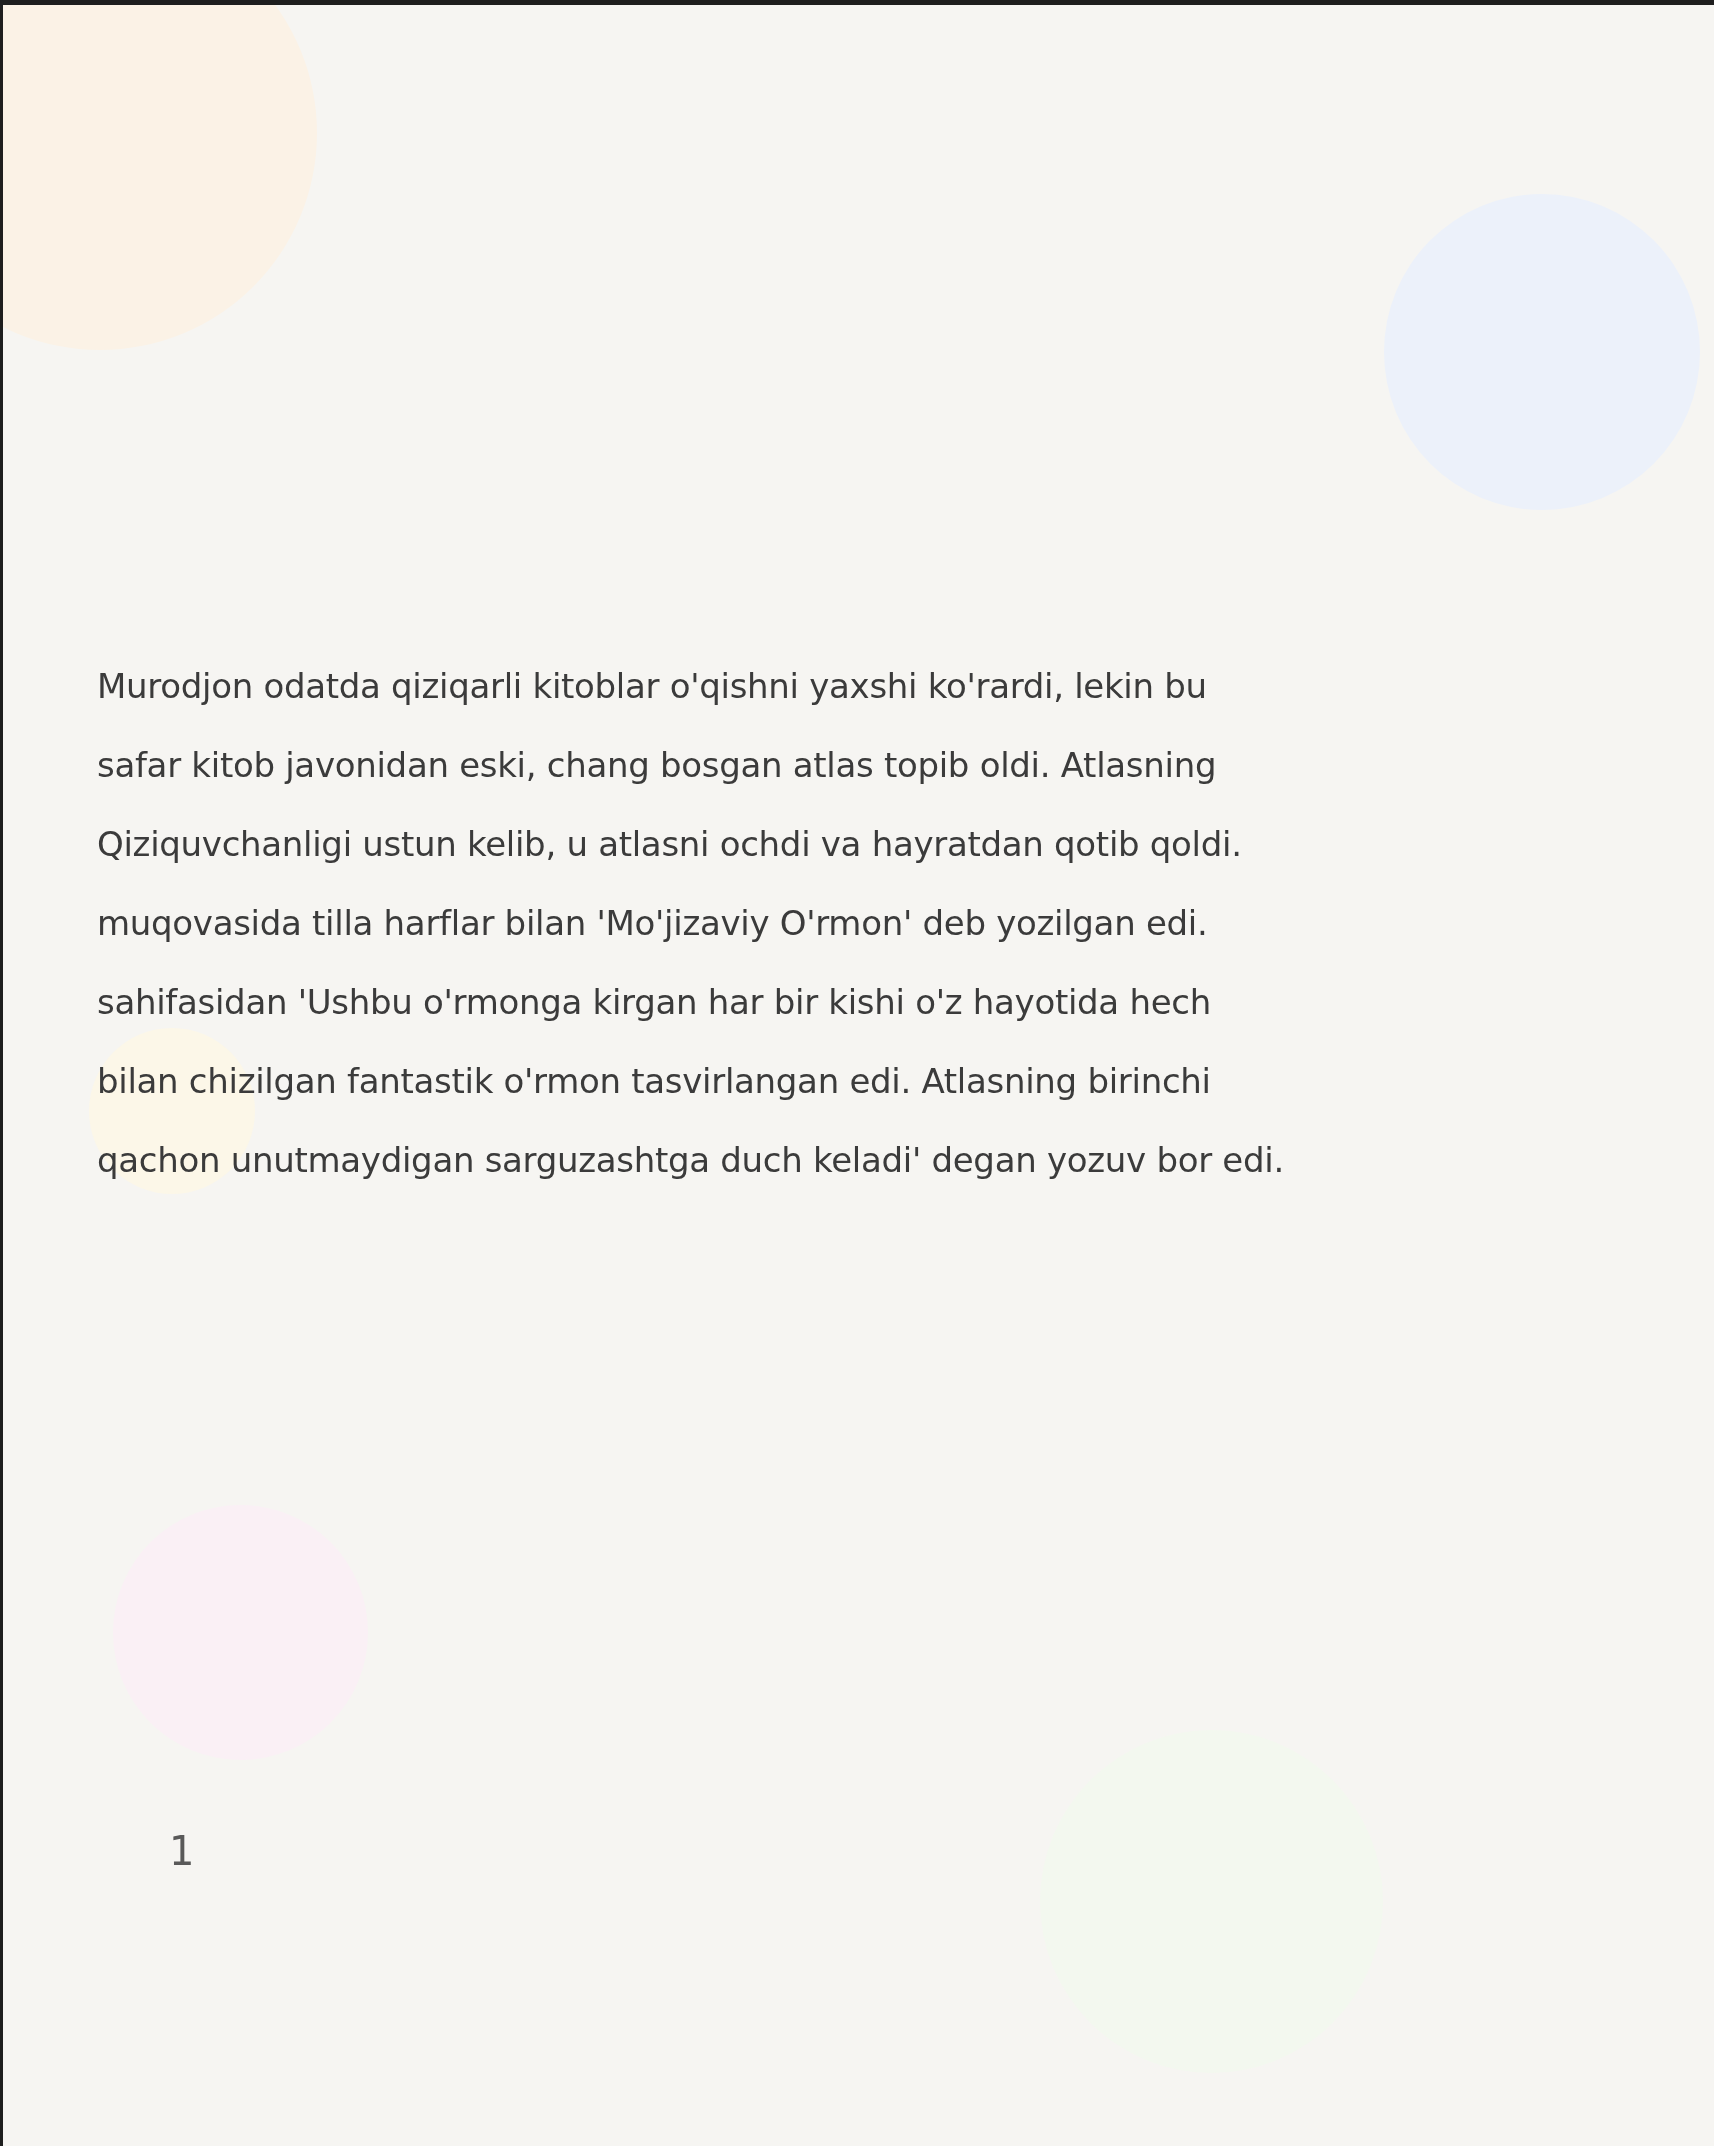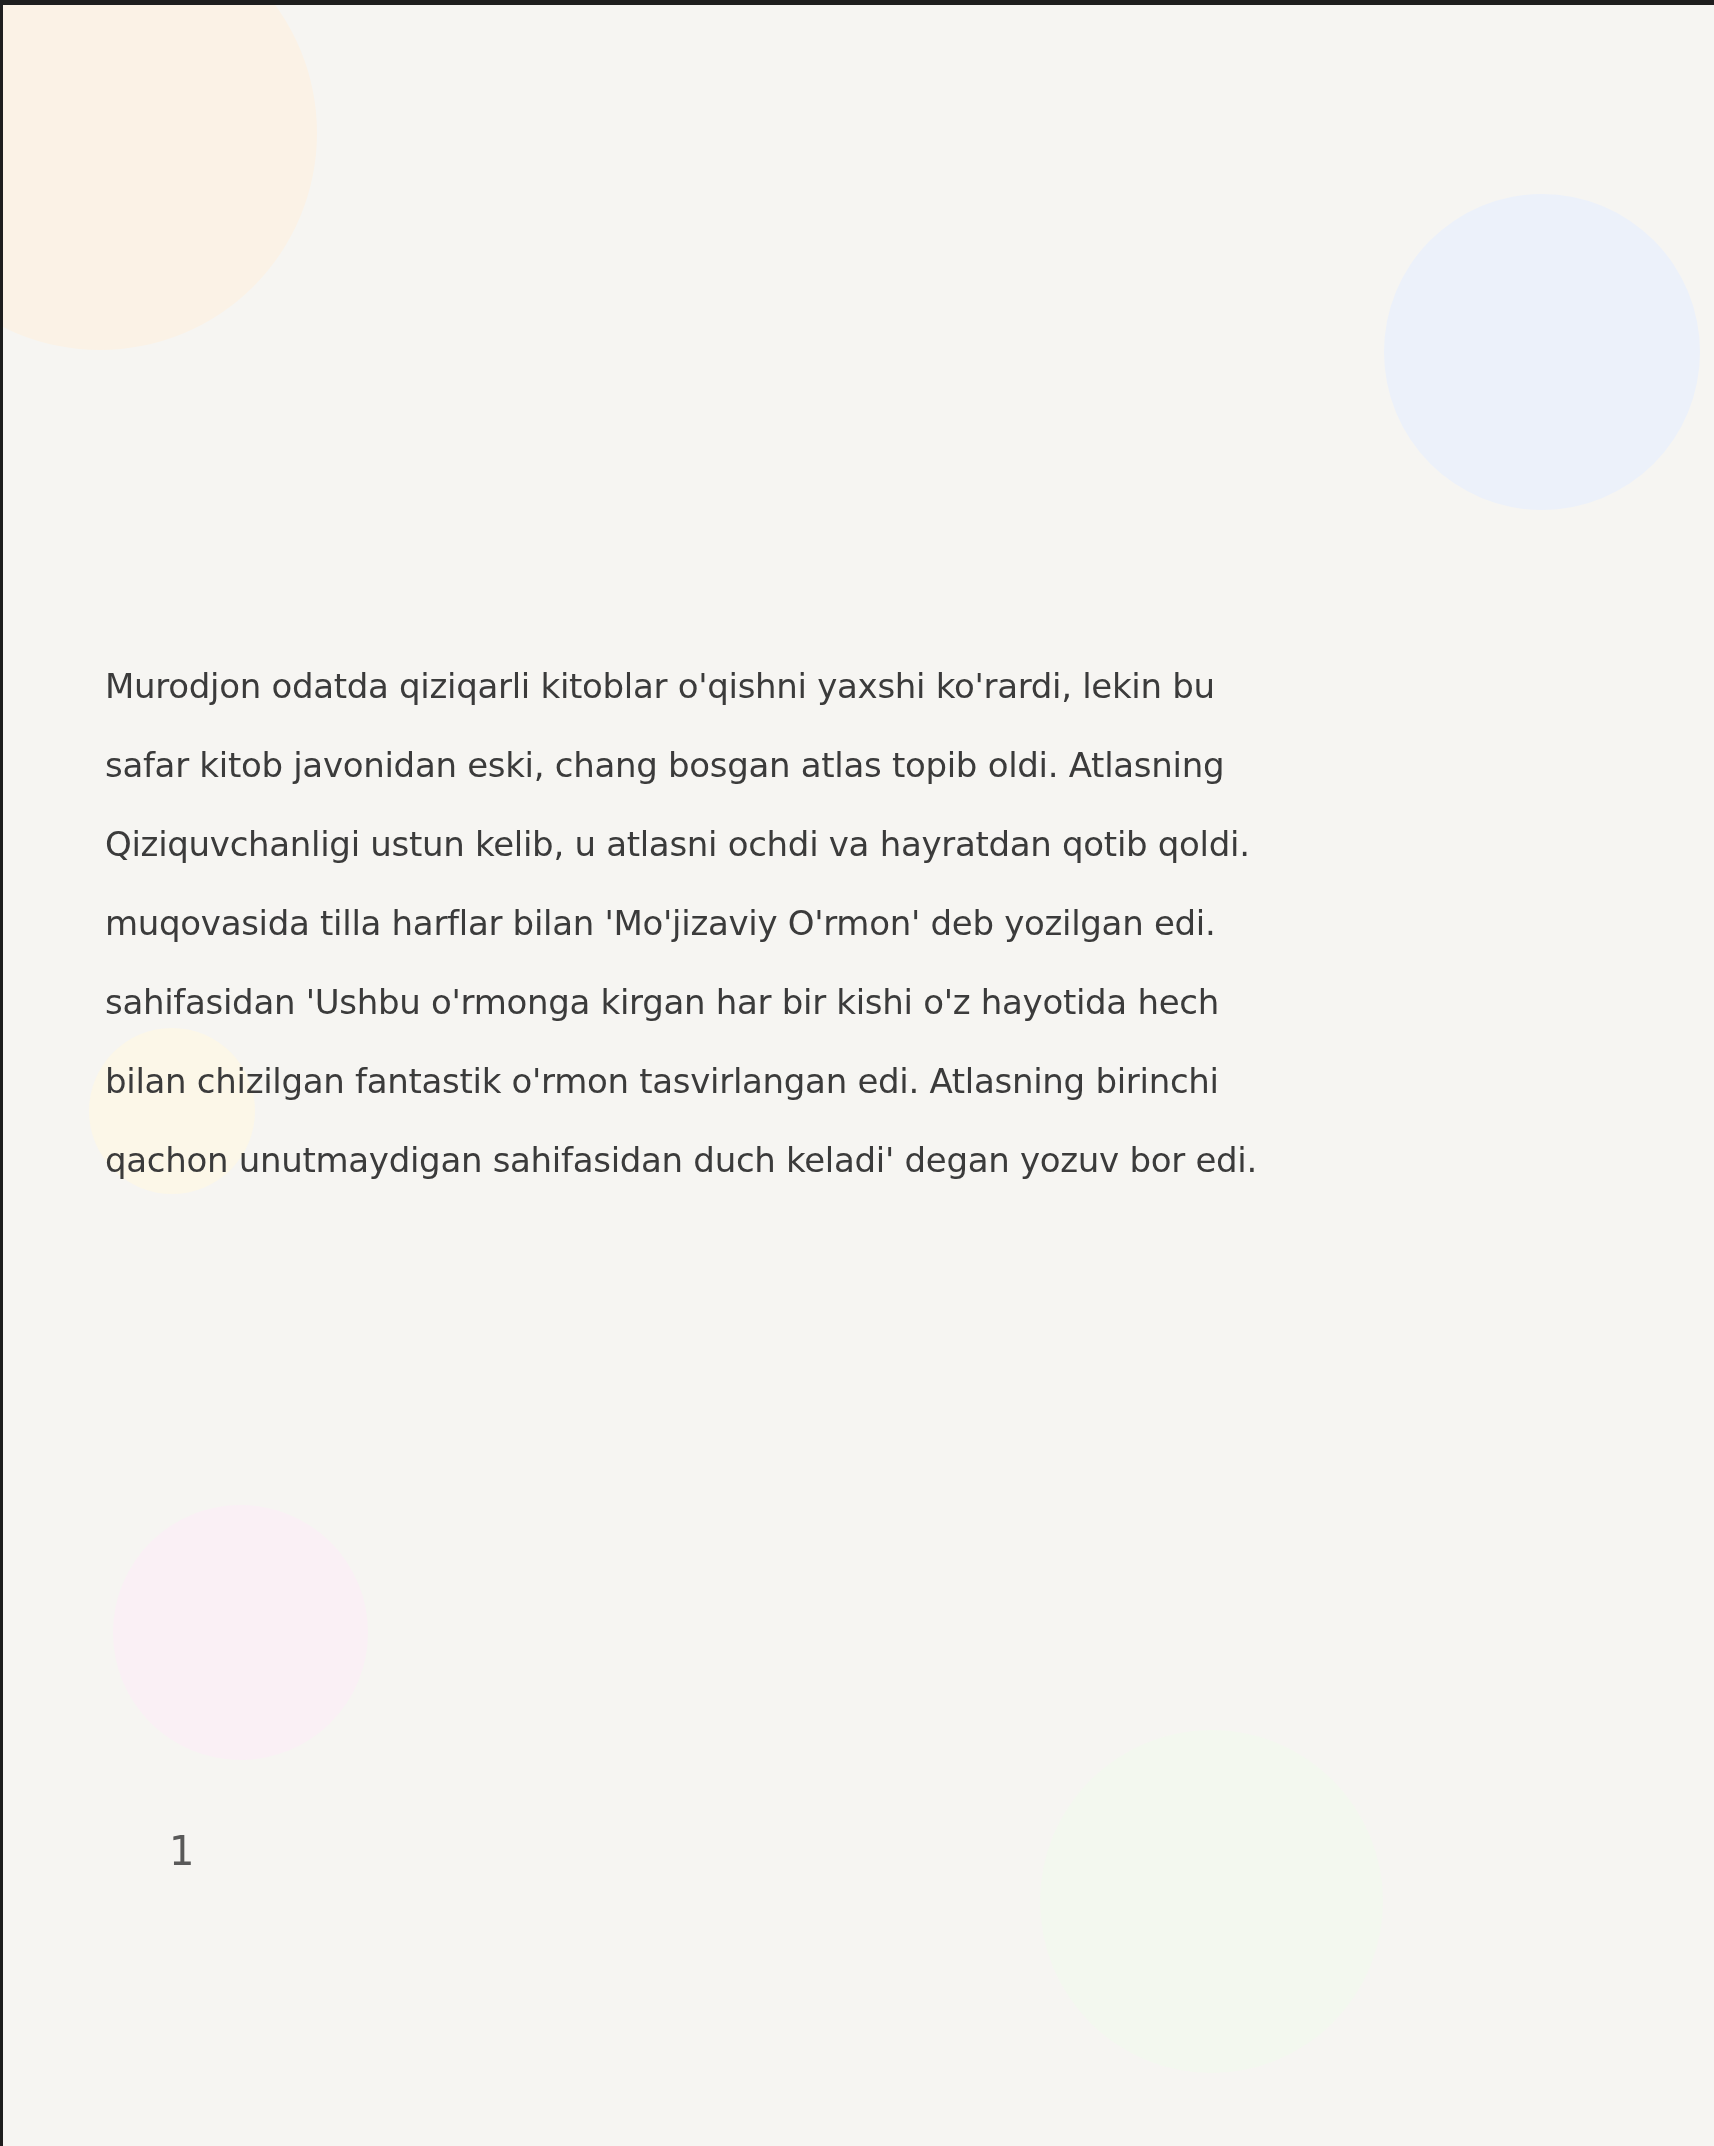--- a/index.html
+++ b/index.html
@@ -38,21 +38,20 @@
   .c-green  { left: 1040px; top: 1730px; width: 343px; height: 343px; }
   .story {
     position: absolute;
     left: 97px;
     top: 647px;
     font-size: 34px;
     line-height: 79px;
     letter-spacing: -0.3px;
     white-space: nowrap;
     z-index: 2;
-    margin-left: 8px;
   }
   .page-number {
     position: absolute;
     left: 169px;
     top: 1827px;
     font-size: 40px;
     line-height: 48px;
     font-weight: normal;
     z-index: 2;
   }
@@ -71,18 +70,18 @@
   <div class="circle c-pink" style="background: rgb(250, 240, 245);"></div>
   <div class="circle c-green" style="background: rgb(243, 248, 239);"></div>
 
   <div class="story" style="color: rgb(59, 59, 59);">
     <div class="line">Murodjon odatda qiziqarli kitoblar o'qishni yaxshi ko'rardi, lekin bu</div>
     <div class="line">safar kitob javonidan eski, chang bosgan atlas topib oldi. Atlasning</div>
     <div class="line">Qiziquvchanligi ustun kelib, u atlasni ochdi va hayratdan qotib qoldi.</div>
     <div class="line">muqovasida tilla harflar bilan 'Mo'jizaviy O'rmon' deb yozilgan edi.</div>
     <div class="line">sahifasidan 'Ushbu o'rmonga kirgan har bir kishi o'z hayotida hech</div>
     <div class="line">bilan chizilgan fantastik o'rmon tasvirlangan edi. Atlasning birinchi</div>
-    <div class="line">qachon unutmaydigan sahifasidan duch keladi' degan yozuv bor edi.</div>
+    <div class="line">qachon unutmaydigan sarguzashtga duch keladi' degan yozuv bor edi.</div>
   </div>
 
   <div class="page-number" style="color: rgb(89, 89, 89);">1</div>
 
 </div>
 
 </body></html>

